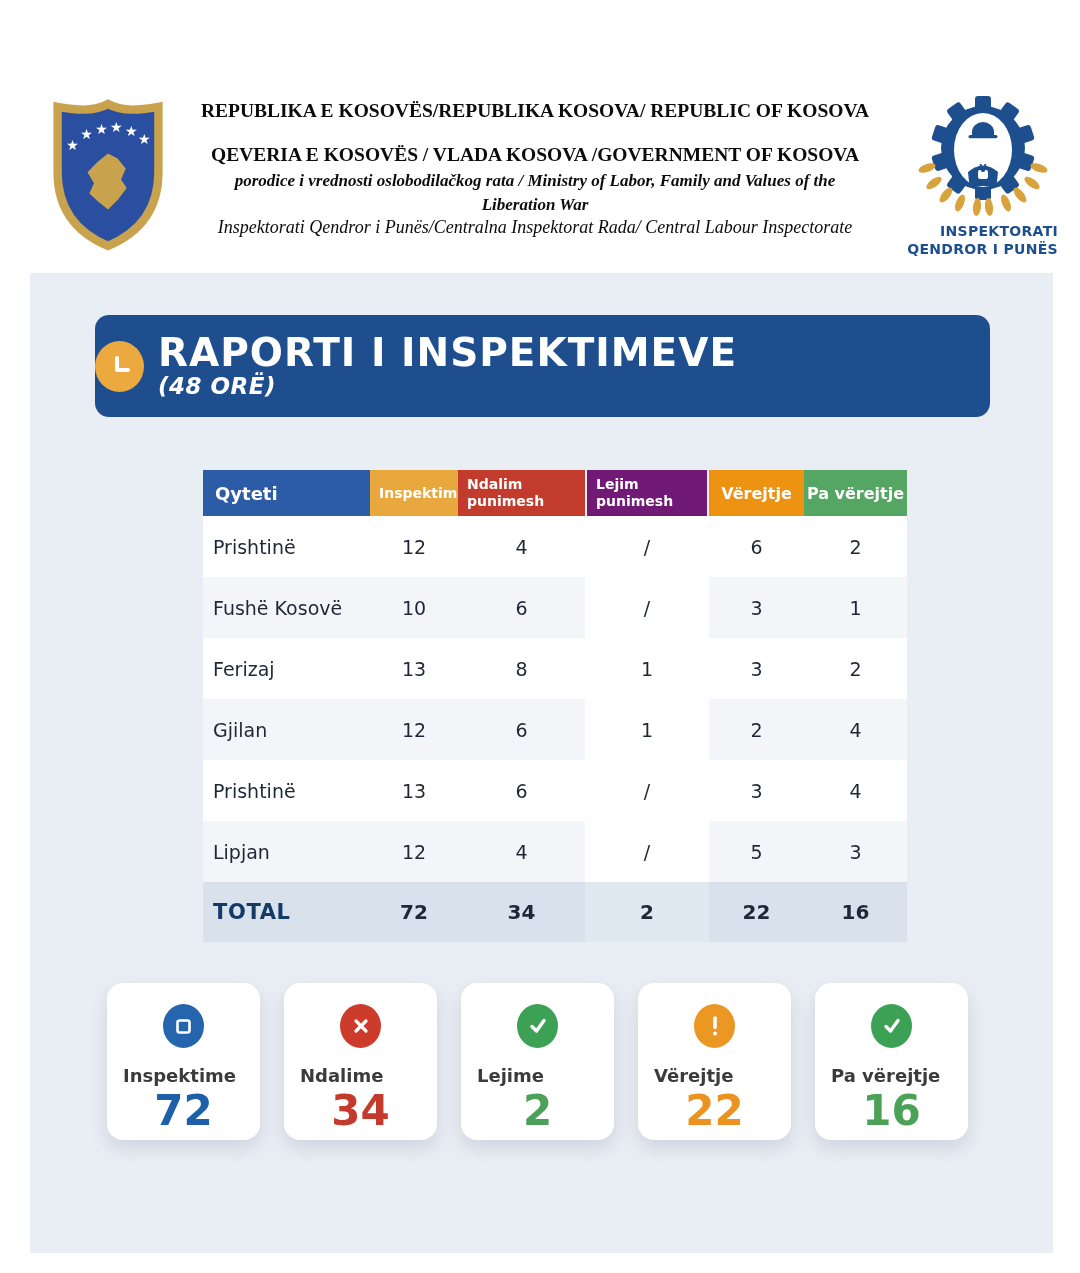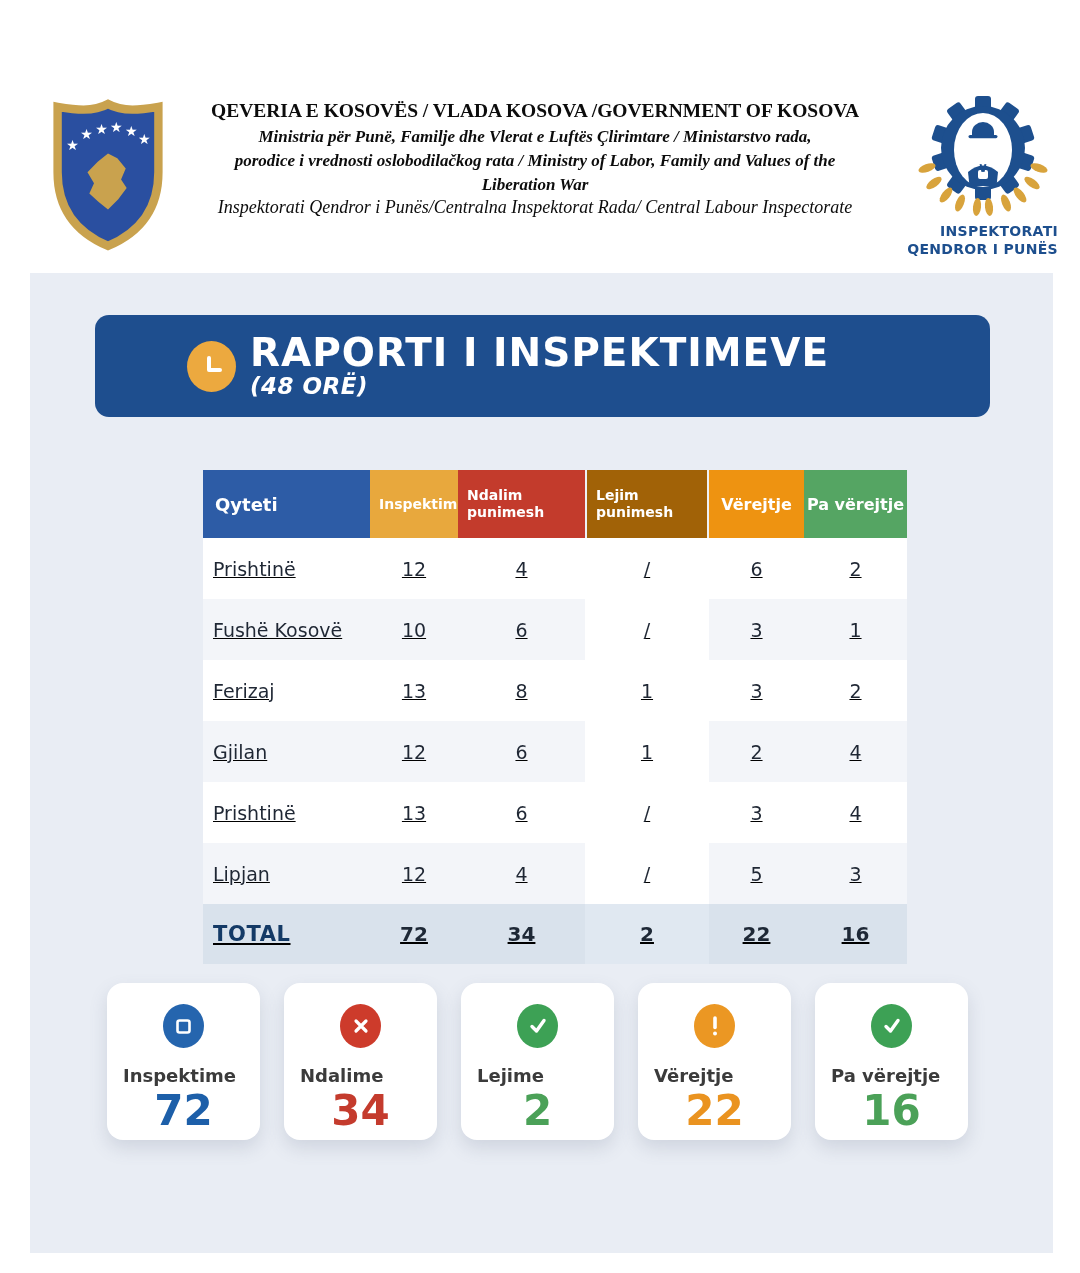--- a/index.html
+++ b/index.html
@@ -16,37 +16,37 @@
   .head-line-mid{font-size:17px;font-weight:bold;font-style:italic;line-height:1.42;}
   .head-line6{font-size:18px;font-style:italic;margin-top:0;}
   .org-logo{position:absolute;left:890px;top:90px;width:168px;text-align:right;}
   .org-logo-text{font-size:14px;font-weight:bold;color:#1d4f8e;line-height:1.3;letter-spacing:.3px;}
 
   
   .panel{position:absolute;left:30px;top:273px;width:1023px;height:980px;background:#e9edf4;}
 
   
   .banner{position:absolute;left:65px;top:42px;width:895px;height:102px;border-radius:14px;
-          background:#1e4e8e;display:flex;align-items:center;padding-left:92px;box-sizing:border-box;}
+          background:#1e4e8e;display:flex;align-items:center;box-sizing:border-box;}
   .banner-icon{width:49px;height:51px;border-radius:50%;background:#eca93f;flex:0 0 auto;
                display:flex;align-items:center;justify-content:center;}
   .banner-titles{margin-left:14px;color:#fff;}
   .banner-title{font-size:39px;font-weight:800;letter-spacing:1px;line-height:1.05;}
   .banner-subtitle{font-size:23px;font-weight:700;letter-spacing:.5px;font-style:italic;}
 
   
   .rtable{position:absolute;left:173px;top:197px;width:704px;
           --cols:167px 88px 127px 124px 95px 103px;}
-  .thead{display:grid;grid-template-columns:var(--cols);height:68px;}
+  .thead{display:grid;grid-template-columns:var(--cols);height:46px;}
   .th{color:#fff;font-weight:bold;display:flex;align-items:center;box-sizing:border-box;}
   .th-qyteti{font-size:18px;padding-left:12px;}
   .th-sm{font-size:14px;padding-left:9px;line-height:1.18;}
   .th-md{font-size:16px;justify-content:center;}
   .th-lejim{border-left:2px solid #eef1f6;border-right:2px solid #eef1f6;}
-  .trow{display:grid;grid-template-columns:var(--cols);height:61px;background:#ffffff;text-decoration:underline;}
+  .trow{display:grid;grid-template-columns:var(--cols);height:61px;background:#ffffff;}
   .trow.stripe{background:#f3f5f9;}
   .cell{height:100%;display:flex;align-items:center;justify-content:center;
         font-size:19px;color:#1f2734;}
   .cell.city{justify-content:flex-start;padding-left:10px;box-sizing:border-box;}
   .cell.lejim{background:#ffffff;}
   .trow.total{background:#d9e2ec;height:60px;}
   .trow.total .cell{font-weight:bold;font-size:20px;color:#1e2836;}
   .trow.total .cell.city{color:#143a66;letter-spacing:.6px;font-size:21px;}
   .trow.total .cell.lejim{background:#e0e8f1;}
 
@@ -71,22 +71,22 @@
         <text x="37" y="43">★</text>
         <text x="53" y="37">★</text>
       <text x="69" y="35">★</text>
         <text x="85" y="39">★</text>
         <text x="99" y="48">★</text>
     </g>
     <path d="M60,58 L70,63 L79,74 L74,86 L80,95 L71,107 L60,118 L50,110 L40,101 L45,90 L38,78 L49,67 Z" fill="#c9a24e"></path>
   </svg>
 
   <div class="head-text">
+    <div class="head-line1">REPUBLIKA E KOSOVËS/REPUBLIKA KOSOVA/ REPUBLIC OF KOSOVA</div>
     <div class="head-line2">QEVERIA E KOSOVËS / VLADA KOSOVA /GOVERNMENT OF KOSOVA</div>
-    <div class="head-line-mid">Ministria për Punë, Familje dhe Vlerat e Luftës Çlirimtare / Ministarstvo rada,</div>
     <div class="head-line-mid">porodice i vrednosti oslobodilačkog rata / Ministry of Labor, Family and Values of the</div>
     <div class="head-line-mid">Liberation War</div>
     <div class="head-line6">Inspektorati Qendror i Punës/Centralna Inspektorat Rada/ Central Labour Inspectorate</div>
   </div>
 
   <div class="org-logo">
     <svg width="150" height="128" viewBox="0 0 150 128">
 
       <g fill="#1d4f8e">
         <g transform="translate(75,58)">
@@ -168,21 +168,21 @@
       <div class="banner-title">RAPORTI I INSPEKTIMEVE</div>
       <div class="banner-subtitle">(48 ORË)</div>
     </div>
   </div>
 
   <div class="rtable">
     <div class="thead">
       <div class="th th-qyteti" style="background: rgb(45, 92, 166);">Qyteti</div>
       <div class="th th-sm" style="background: rgb(232, 168, 61);">Inspektime</div>
       <div class="th th-sm" style="background: rgb(195, 59, 44);">Ndalim punimesh</div>
-      <div class="th th-sm th-lejim" style="background: #a16207;">Lejim punimesh</div>
+      <div class="th th-sm th-lejim" style="background: #701a75;">Lejim punimesh</div>
       <div class="th th-md" style="background: rgb(238, 147, 17);">Vërejtje</div>
       <div class="th th-md" style="background: rgb(85, 165, 99);">Pa vërejtje</div>
     </div>
 
     <div>
         <div class="trow">
           <div class="cell city">Prishtinë</div>
           <div class="cell ">12</div>
           <div class="cell ">4</div>
           <div class="cell lejim">/</div>

